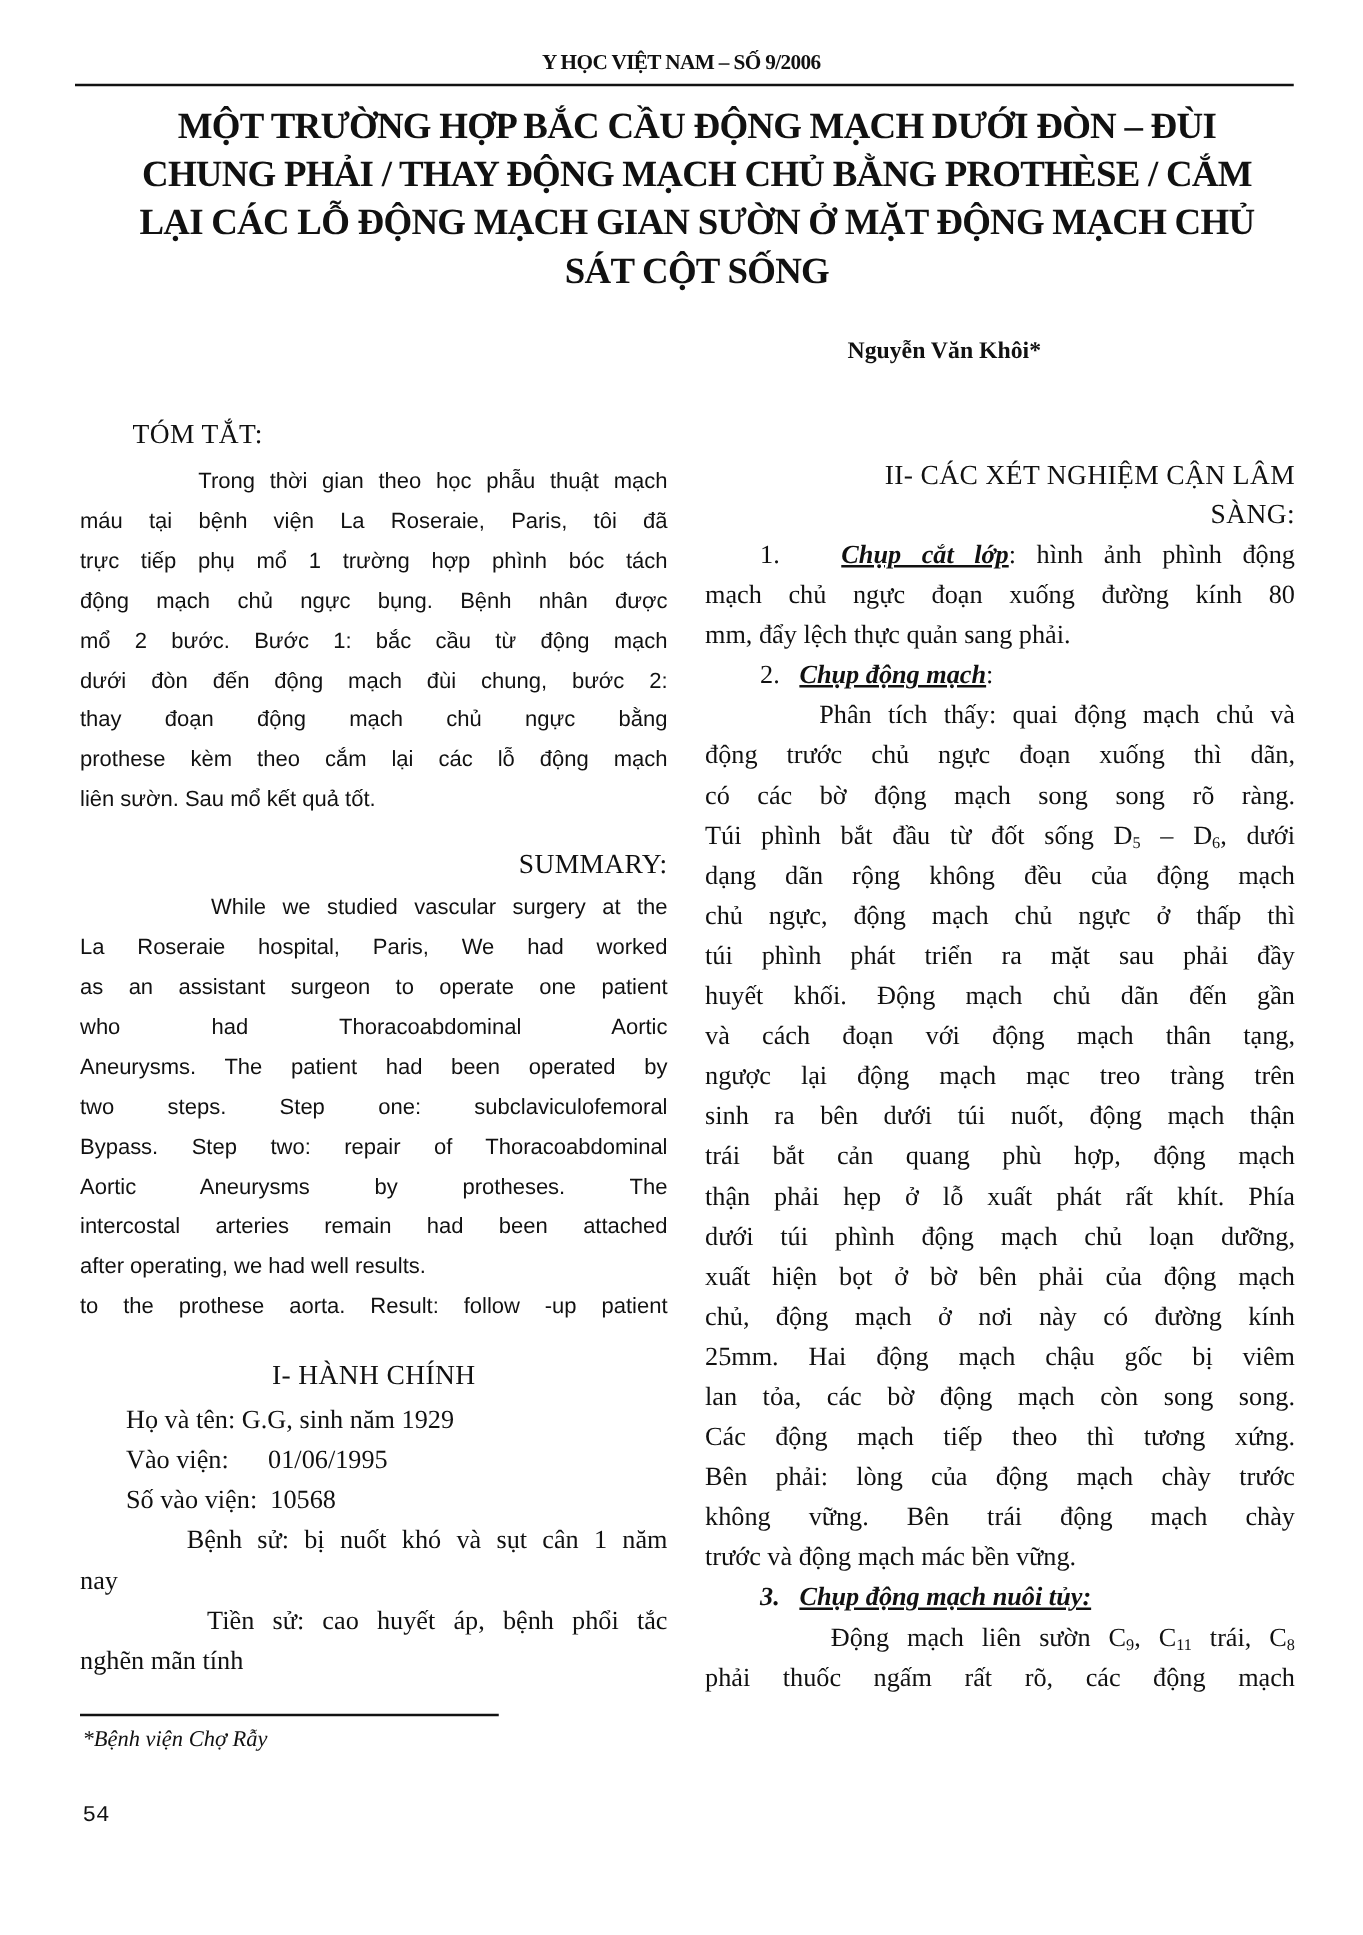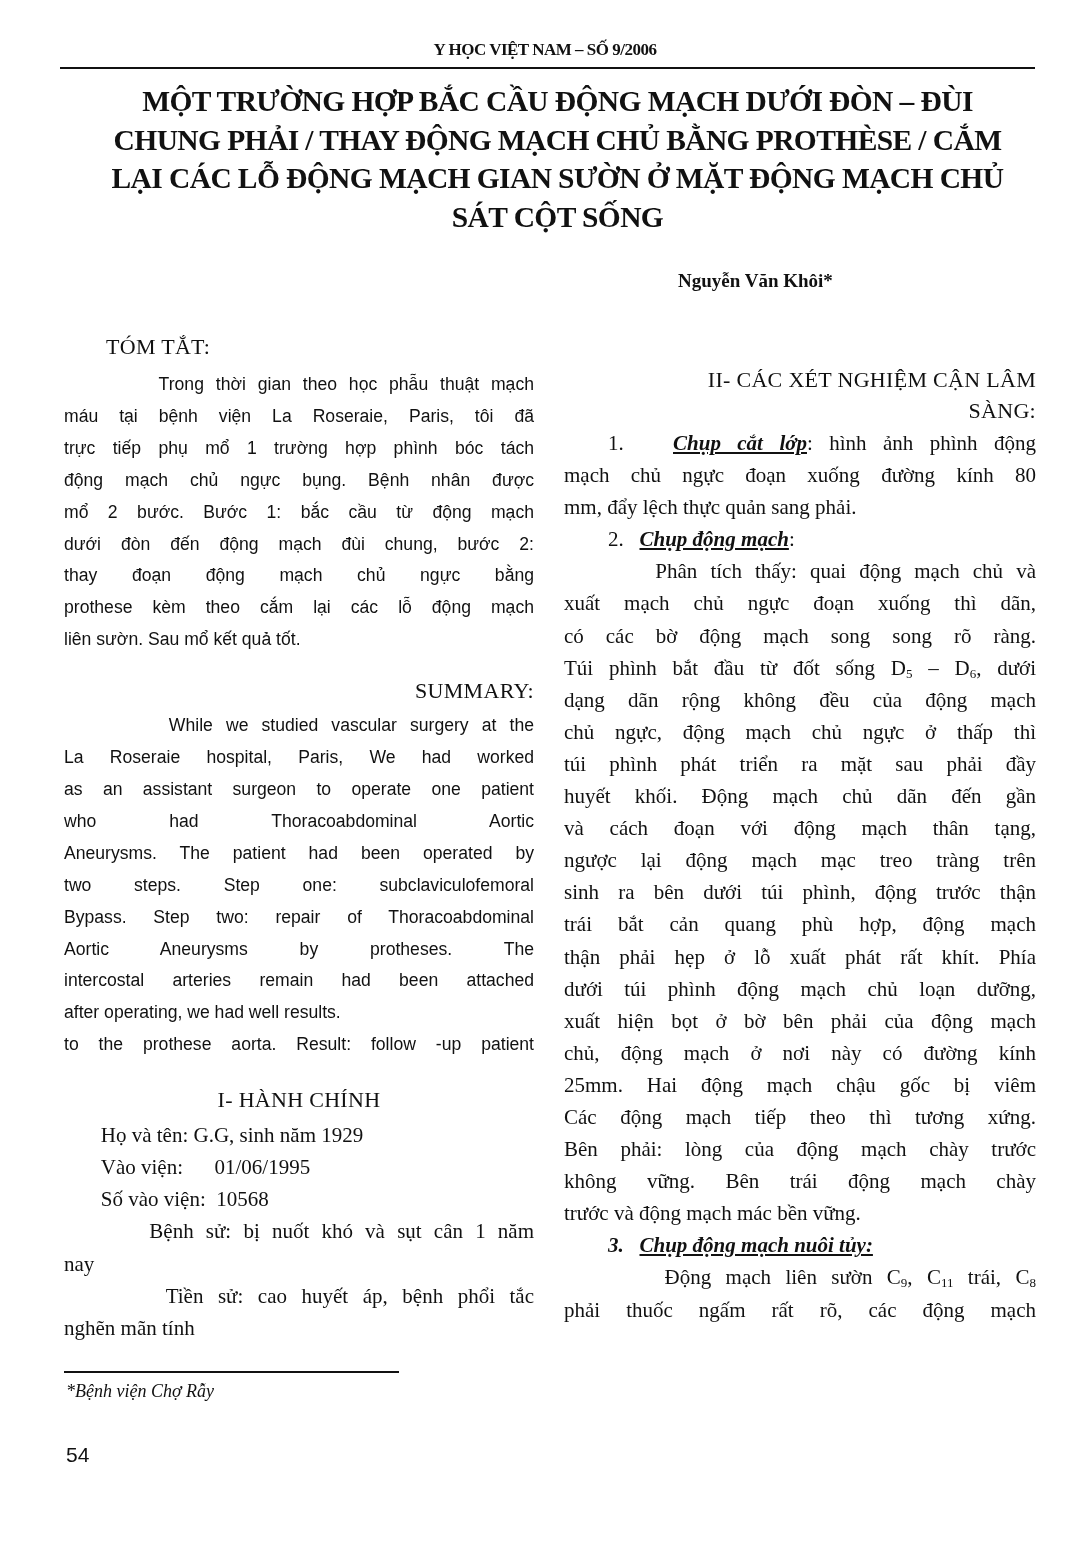--- a/index.html
+++ b/index.html
@@ -37,21 +37,21 @@
 
   .serif-p { font-family: "Liberation Serif", serif; font-size: 21px; line-height: 32.1px; margin: 0; }
   .serif-p .ln { display: block; text-align: justify; text-align-last: justify; white-space: nowrap; }
   .serif-p .ln.last { text-align-last: left; }
 
   .underline-it { font-style: italic; font-weight: bold; text-decoration: underline; }
   sub { font-size: 13px; vertical-align: -3px; line-height: 0; }
 
   #footnote-rule { position: absolute; left: 64px; top: 1371px; width: 335px; height: 2px; background: #111; }
   #footnote { position: absolute; left: 66px; top: 1381px; font-family: "Liberation Serif", serif; font-style: italic; font-size: 18px; }
-  #page-number { position: absolute; left: 66px; top: 1443px; font-family: Liberation Sans, sans-serif; font-size: 21px; }
+  #page-number { position: absolute; left: 66px; top: 1443px; font-family: Liberation Mono, monospace; font-size: 18px; }
 </style>
 </head>
 <body>
 
 <div id="running-header">Y HỌC VIỆT NAM – SỐ 9/2006</div>
 <div id="header-rule"></div>
 
 <div id="title">
   <div>MỘT TRƯỜNG HỢP BẮC CẦU ĐỘNG MẠCH DƯỚI ĐÒN – ĐÙI</div>
   <div>CHUNG PHẢI / THAY ĐỘNG MẠCH CHỦ BẰNG PROTHÈSE / CẮM</div>
@@ -106,36 +106,37 @@
   <div class="h-caps" style="text-align:right; line-height:31px;">
     <div>II- CÁC XÉT NGHIỆM CẬN LÂM</div>
     <div>SÀNG:</div>
   </div>
   <div class="serif-p" style="margin-top:1px;">
     <span class="ln"><span style="padding-left:44px;">1.</span>&nbsp;&nbsp;&nbsp;<span class="underline-it">Chụp cắt lớp</span><span>: hình ảnh phình động</span></span>
     <span class="ln">mạch chủ ngực đoạn xuống đường kính 80</span>
     <span class="ln last">mm, đẩy lệch thực quản sang phải.</span>
     <span class="ln last"><span style="padding-left:44px;">2.</span>&nbsp;&nbsp;&nbsp;<span class="underline-it">Chụp động mạch</span><span>:</span></span>
     <span class="ln">&nbsp;&nbsp;&nbsp;&nbsp;&nbsp;&nbsp;&nbsp;Phân tích thấy: quai động mạch chủ và</span>
-    <span class="ln">xuất mạch chủ ngực đoạn xuống thì dãn,</span>
+    <span class="ln">động trước chủ ngực đoạn xuống thì dãn,</span>
     <span class="ln">có các bờ động mạch song song rõ ràng.</span>
     <span class="ln"><span>Túi phình bắt đầu từ đốt sống D</span><sub>5</sub><span> – D</span><sub>6</sub><span>, dưới</span></span>
     <span class="ln">dạng dãn rộng không đều của động mạch</span>
     <span class="ln">chủ ngực, động mạch chủ ngực ở thấp thì</span>
     <span class="ln">túi phình phát triển ra mặt sau phải đầy</span>
     <span class="ln">huyết khối. Động mạch chủ dãn đến gần</span>
     <span class="ln">và cách đoạn với động mạch thân tạng,</span>
     <span class="ln">ngược lại động mạch mạc treo tràng trên</span>
-    <span class="ln">sinh ra bên dưới túi phình, động trước thận</span>
+    <span class="ln">sinh ra bên dưới túi nuốt, động mạch thận</span>
     <span class="ln">trái bắt cản quang phù hợp, động mạch</span>
     <span class="ln">thận phải hẹp ở lỗ xuất phát rất khít. Phía</span>
     <span class="ln">dưới túi phình động mạch chủ loạn dưỡng,</span>
     <span class="ln">xuất hiện bọt ở bờ bên phải của động mạch</span>
     <span class="ln">chủ, động mạch ở nơi này có đường kính</span>
     <span class="ln">25mm. Hai động mạch chậu gốc bị viêm</span>
+    <span class="ln">lan tỏa, các bờ động mạch còn song song.</span>
     <span class="ln">Các động mạch tiếp theo thì tương xứng.</span>
     <span class="ln">Bên phải: lòng của động mạch chày trước</span>
     <span class="ln">không vững. Bên trái động mạch chày</span>
     <span class="ln last">trước và động mạch mác bền vững.</span>
     <span class="ln last"><span style="padding-left:44px; font-style:italic; font-weight:bold;">3.</span>&nbsp;&nbsp;&nbsp;<span class="underline-it">Chụp động mạch nuôi tủy:</span></span>
     <span class="ln"><span>&nbsp;&nbsp;&nbsp;&nbsp;&nbsp;&nbsp;&nbsp;Động mạch liên sườn C</span><sub>9</sub><span>, C</span><sub>11</sub><span> trái, C</span><sub>8</sub></span>
     <span class="ln">phải thuốc ngấm rất rõ, các động mạch</span>
   </div>
 </div>
 

